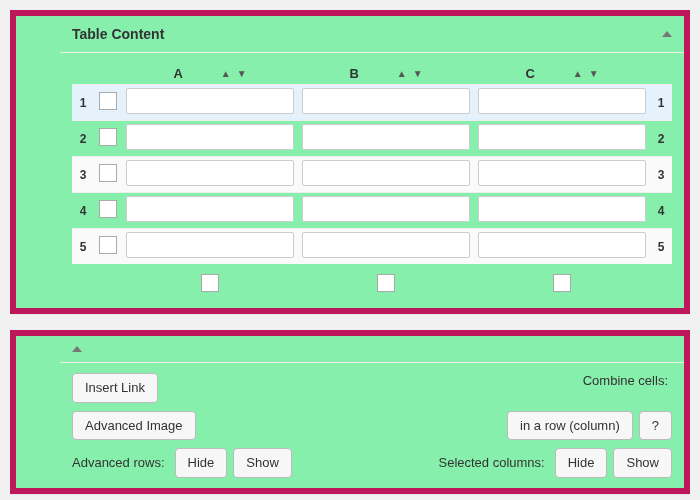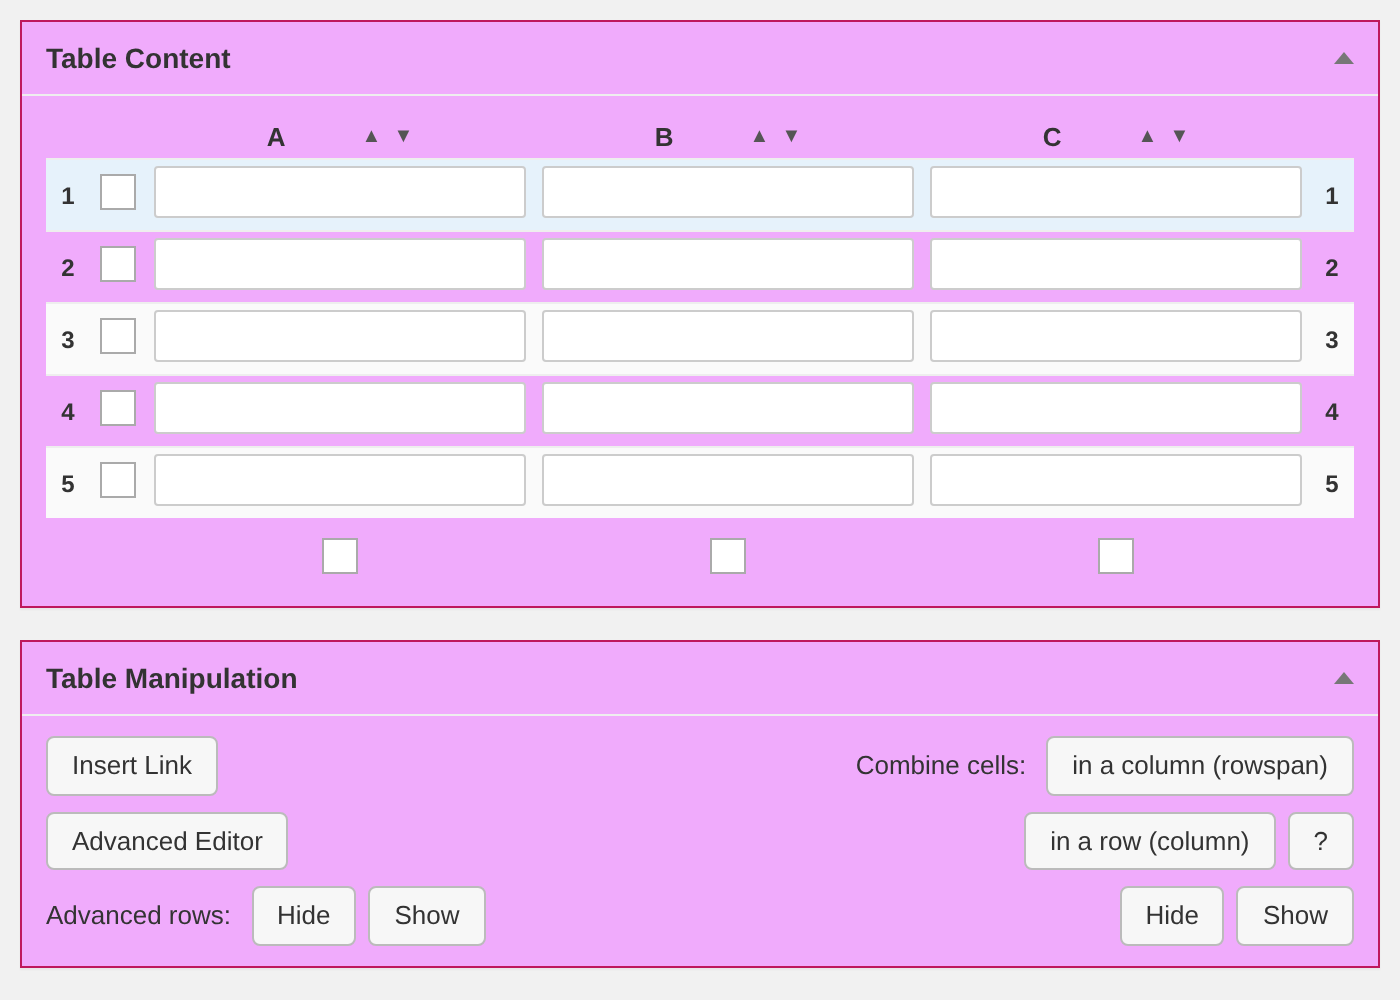--- a/index.html
+++ b/index.html
@@ -6,24 +6,25 @@
   body {
     margin: 0;
     padding: 10px;
     background: #f1f1f1;
     font-family: -apple-system, BlinkMacSystemFont, "Segoe UI", Helvetica, Arial, sans-serif;
     font-size: 13px;
     color: #333;
     width: 700px;
   }
   .panel {
-    background: #f0abfc;
-    border: 1px solid #be185d;
+    background: #86efac;
+    border: 6px solid #be185d;
     box-shadow: 0 1px 1px rgba(0,0,0,0.04);
     margin-bottom: 16px;
+    padding-left: 44px;
   }
   .panel-header {
     display: flex;
     justify-content: space-between;
     align-items: center;
     padding: 10px 12px;
     border-bottom: 1px solid #eee;
     cursor: pointer;
   }
   .panel-header h3 {
@@ -219,51 +220,50 @@
           <td class="foot-chk"><span class="cb"></span></td>
           <td></td>
         </tr>
       </tfoot>
     </table>
   </div>
 </div>
 
 <div class="panel">
   <div class="panel-header">
-    <h3>Table Manipulation</h3>
     <span class="toggle-indicator"></span>
   </div>
   <div class="panel-body">
 
     <div class="tm-row">
       <div class="tm-left">
         <button class="btn">Insert Link</button>
       </div>
       <div class="tm-right" style="margin-left:auto">
         <span class="label-inline">Combine cells:</span>
-        <button class="btn">in a column (rowspan)</button>
       </div>
     </div>
 
     <div class="tm-row">
       <div class="tm-left">
-        <button class="btn">Advanced Editor</button>
+        <button class="btn">Advanced Image</button>
       </div>
       <div class="tm-right" style="margin-left:auto">
         <button class="btn">in a row (column)</button>
         <button class="btn">?</button>
       </div>
     </div>
 
     <div class="tm-row" style="margin-bottom:0">
       <div class="tm-left">
         <span class="label-inline">Advanced rows:</span>
         <button class="btn">Hide</button>
         <button class="btn">Show</button>
       </div>
       <div class="tm-right" style="margin-left:auto">
+        <span class="label-inline">Selected columns:</span>
         <button class="btn">Hide</button>
         <button class="btn">Show</button>
       </div>
     </div>
 
   </div>
 </div>
 
 </body></html>

